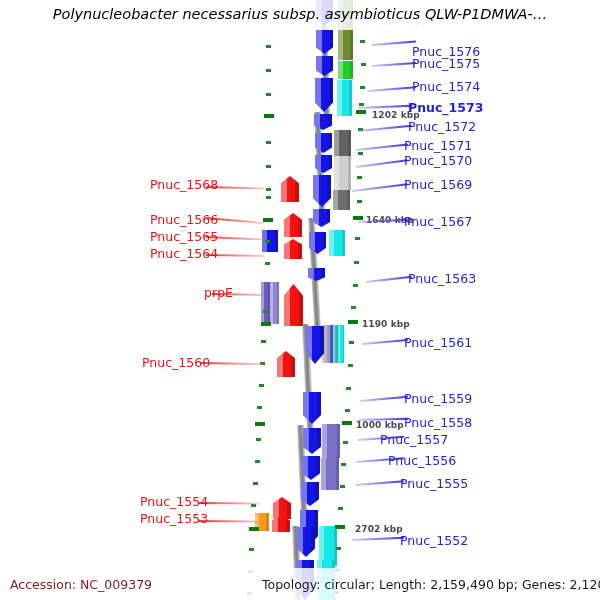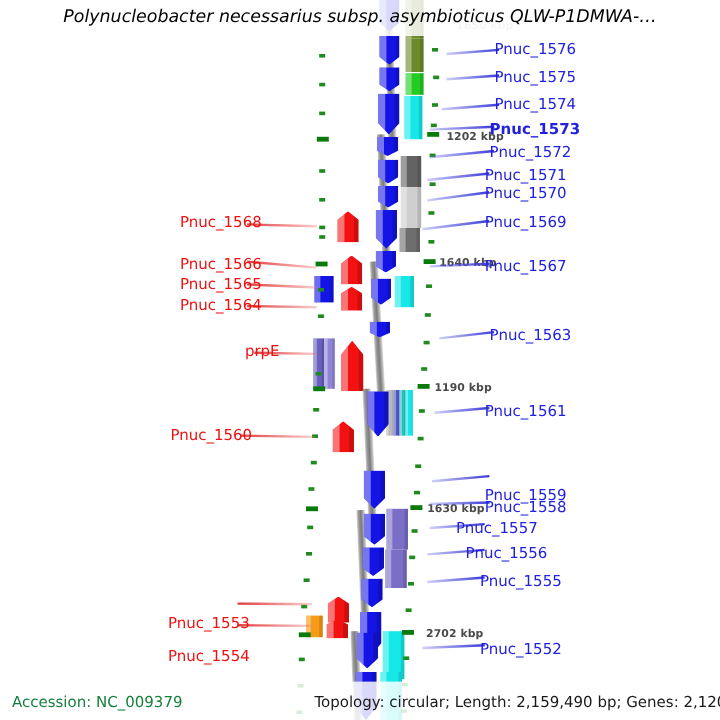--- a/index.html
+++ b/index.html
@@ -57,21 +57,21 @@
   .veil{position:absolute;left:0;right:0;background:rgba(255,255,255,.84);}
   #title-strip{top:0;height:30px;}
   #status-strip{bottom:0;height:32px;}
 
   #org-title{
     position:absolute;left:0;right:0;top:6px;text-align:center;
     font-family:"DejaVu Sans","Liberation Sans",sans-serif;
     font-style:italic;font-size:14.5px;color:#000;white-space:nowrap;
   }
   #accession{
-    position:absolute;left:10px;bottom:8px;font-size:12.5px;color:#15803d;white-space:nowrap;
+    position:absolute;left:10px;bottom:8px;font-size:12.5px;color:#7f1d1d;white-space:nowrap;
   }
   #topology{
     position:absolute;left:262px;bottom:8px;font-size:12.5px;color:#1a1a1a;white-space:nowrap;
   }
 </style>
 </head>
 <body>
 
 <div id="stage">
 
@@ -379,27 +379,27 @@
       <div class="tick" style="left: 336px; top: 547px; width: 5px;"></div>
       <div class="tick" style="left: 335px; top: 569px; width: 5px;"></div>
       <div class="tick" style="left: 334px; top: 591px; width: 5px;"></div>
     </div>
 
   <div id="scale-layer">
       <div class="kbp" style="left: 380px; top: 17px; color: rgb(194, 194, 194);">1650 kbp</div>
       <div class="kbp" style="left: 372px; top: 110px;">1202 kbp</div>
       <div class="kbp" style="left: 366px; top: 215px;">1640 kbp</div>
       <div class="kbp" style="left: 362px; top: 319px;">1190 kbp</div>
-      <div class="kbp" style="left: 356px; top: 420px;">1630 kbp</div>
+      <div class="kbp" style="left: 356px; top: 420px;">1000 kbp</div>
       <div class="kbp" style="left: 355px; top: 524px;">2702 kbp</div>
     </div>
 
   <div id="labels-right-layer">
       <div class="leader right" style="left: 372px; top: 44px; width: 44px; transform: rotate(-4.5deg);"></div>
-      <div class="lbl right" style="left: 412px; top: 33px;">Pnuc_1576</div>
+      <div class="lbl right" style="left: 412px; top: 44px;">Pnuc_1576</div>
       <div class="leader right" style="left: 372px; top: 65px; width: 44px; transform: rotate(-4deg);"></div>
       <div class="lbl right" style="left: 412px; top: 56px;">Pnuc_1575</div>
       <div class="leader right" style="left: 368px; top: 90px; width: 48px; transform: rotate(-4.5deg);"></div>
       <div class="lbl right" style="left: 412px; top: 79px;">Pnuc_1574</div>
       <div class="leader right" style="left: 358px; top: 107px; width: 54px; transform: rotate(-2.5deg);"></div>
       <div class="lbl right" style="left: 408px; top: 100px; font-weight: bold;">Pnuc_1573</div>
       <div class="leader right" style="left: 358px; top: 130px; width: 54px; transform: rotate(-5.5deg);"></div>
       <div class="lbl right" style="left: 408px; top: 119px;">Pnuc_1572</div>
       <div class="leader right" style="left: 356px; top: 149px; width: 52px; transform: rotate(-6deg);"></div>
       <div class="lbl right" style="left: 404px; top: 138px;">Pnuc_1571</div>
@@ -407,21 +407,21 @@
       <div class="lbl right" style="left: 404px; top: 153px;">Pnuc_1570</div>
       <div class="leader right" style="left: 352px; top: 190px; width: 56px; transform: rotate(-7deg);"></div>
       <div class="lbl right" style="left: 404px; top: 177px;">Pnuc_1569</div>
       <div class="leader right" style="left: 358px; top: 221px; width: 50px; transform: rotate(-2.5deg);"></div>
       <div class="lbl right" style="left: 404px; top: 214px;">Pnuc_1567</div>
       <div class="leader right" style="left: 366px; top: 281px; width: 46px; transform: rotate(-6.5deg);"></div>
       <div class="lbl right" style="left: 408px; top: 271px; text-align: right;">Pnuc_1563</div>
       <div class="leader right" style="left: 362px; top: 343px; width: 46px; transform: rotate(-5deg);"></div>
       <div class="lbl right" style="left: 404px; top: 335px;">Pnuc_1561</div>
       <div class="leader right" style="left: 360px; top: 400px; width: 48px; transform: rotate(-5deg);"></div>
-      <div class="lbl right" style="left: 404px; top: 405px;">Pnuc_1559</div>
+      <div class="lbl right" style="left: 404px; top: 391px;">Pnuc_1559</div>
       <div class="leader right" style="left: 358px; top: 419px; width: 50px; transform: rotate(-1.5deg);"></div>
       <div class="lbl right" style="left: 404px; top: 415px;">Pnuc_1558</div>
       <div class="leader right" style="left: 358px; top: 439px; width: 46px; transform: rotate(-4deg);"></div>
       <div class="lbl right" style="left: 380px; top: 432px;">Pnuc_1557</div>
       <div class="leader right" style="left: 356px; top: 461px; width: 48px; transform: rotate(-4.5deg);"></div>
       <div class="lbl right" style="left: 388px; top: 453px;">Pnuc_1556</div>
       <div class="leader right" style="left: 356px; top: 484px; width: 48px; transform: rotate(-4.5deg);"></div>
       <div class="lbl right" style="left: 400px; top: 476px;">Pnuc_1555</div>
       <div class="leader right" style="left: 352px; top: 539px; width: 52px; transform: rotate(-2.5deg);"></div>
       <div class="lbl right" style="left: 400px; top: 533px;">Pnuc_1552</div>
@@ -433,21 +433,21 @@
       <div class="lbl left" style="left: 150px; top: 212px; right: 392px;">Pnuc_1566</div>
       <div class="leader left" style="left: 206px; top: 236px; width: 58px; transform: rotate(2.5deg);"></div>
       <div class="lbl left" style="left: 150px; top: 229px; right: 392px;">Pnuc_1565</div>
       <div class="leader left" style="left: 206px; top: 254px; width: 58px; transform: rotate(1deg);"></div>
       <div class="lbl left" style="left: 150px; top: 246px; right: 392px;">Pnuc_1564</div>
       <div class="leader left" style="left: 212px; top: 293px; width: 52px; transform: rotate(1deg);"></div>
       <div class="lbl left" style="left: 175px; top: 285px; right: 367px;">prpE</div>
       <div class="leader left" style="left: 200px; top: 362px; width: 62px; transform: rotate(1deg);"></div>
       <div class="lbl left" style="left: 142px; top: 355px; right: 400px;">Pnuc_1560</div>
       <div class="leader left" style="left: 198px; top: 502px; width: 62px; transform: rotate(0.5deg);"></div>
-      <div class="lbl left" style="left: 140px; top: 494px; right: 402px; margin-top: 45px;">Pnuc_1554</div>
+      <div class="lbl left" style="left: 140px; top: 494px; right: 402px;">Pnuc_1554</div>
       <div class="leader left" style="left: 198px; top: 520px; width: 62px; transform: rotate(0.5deg);"></div>
       <div class="lbl left" style="left: 140px; top: 511px; right: 402px;">Pnuc_1553</div>
     </div>
 
   <div class="veil" id="title-strip"></div>
   <div id="org-title">Polynucleobacter necessarius subsp. asymbioticus QLW-P1DMWA-…</div>
 
   <div class="veil" id="status-strip"></div>
   <div id="accession">Accession: NC_009379</div>
   <div id="topology">Topology: circular; Length: 2,159,490 bp; Genes: 2,120</div>

